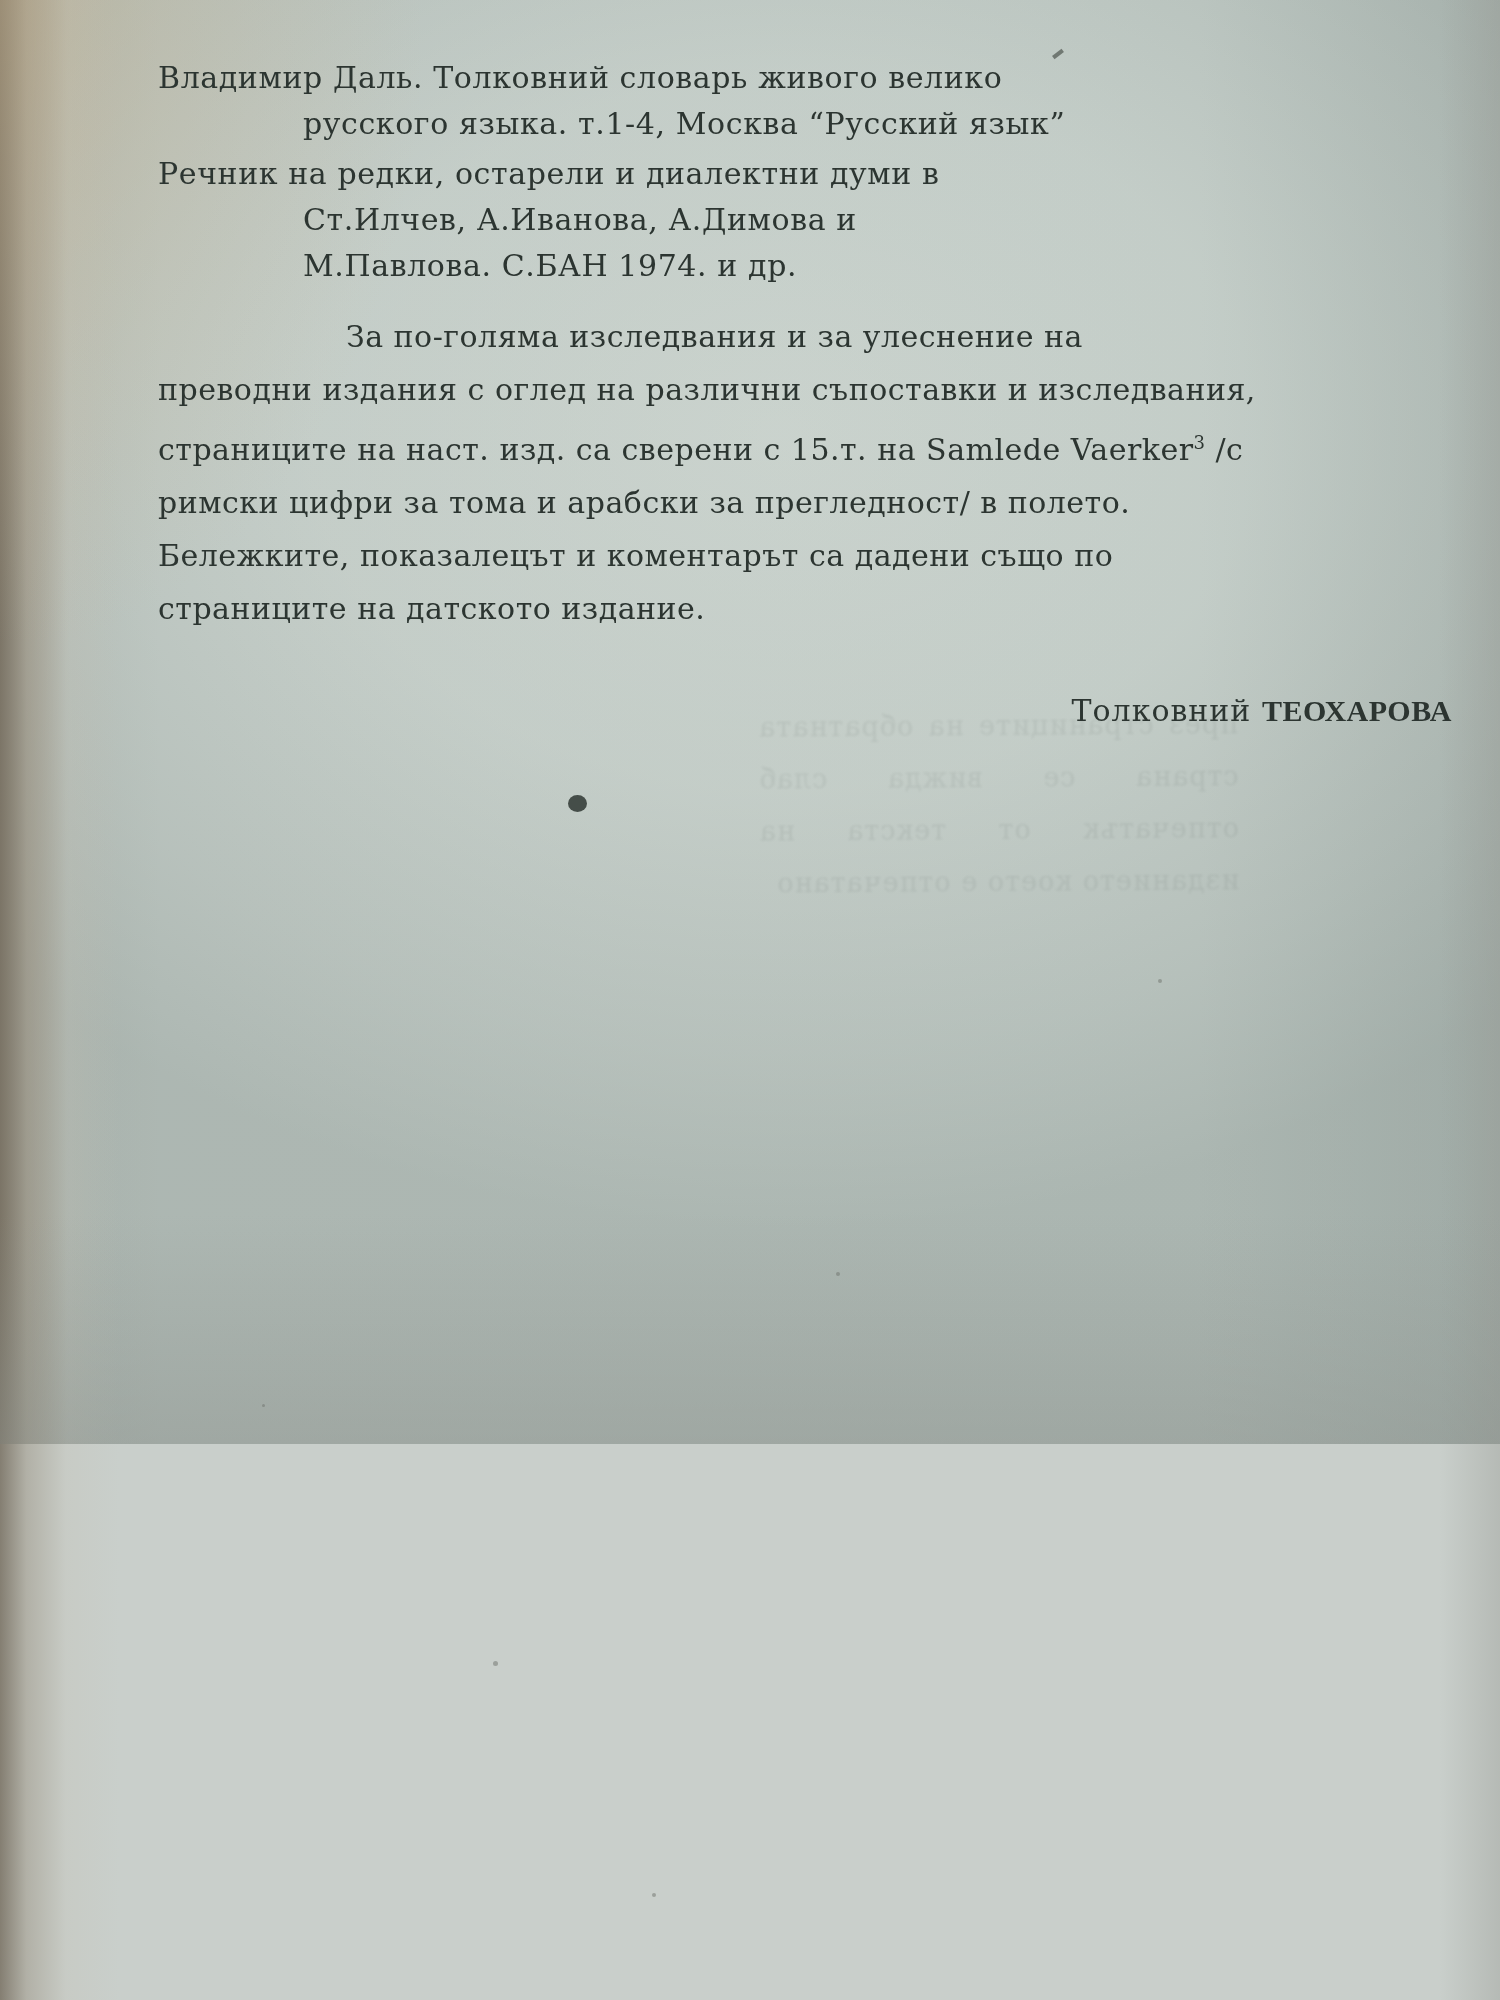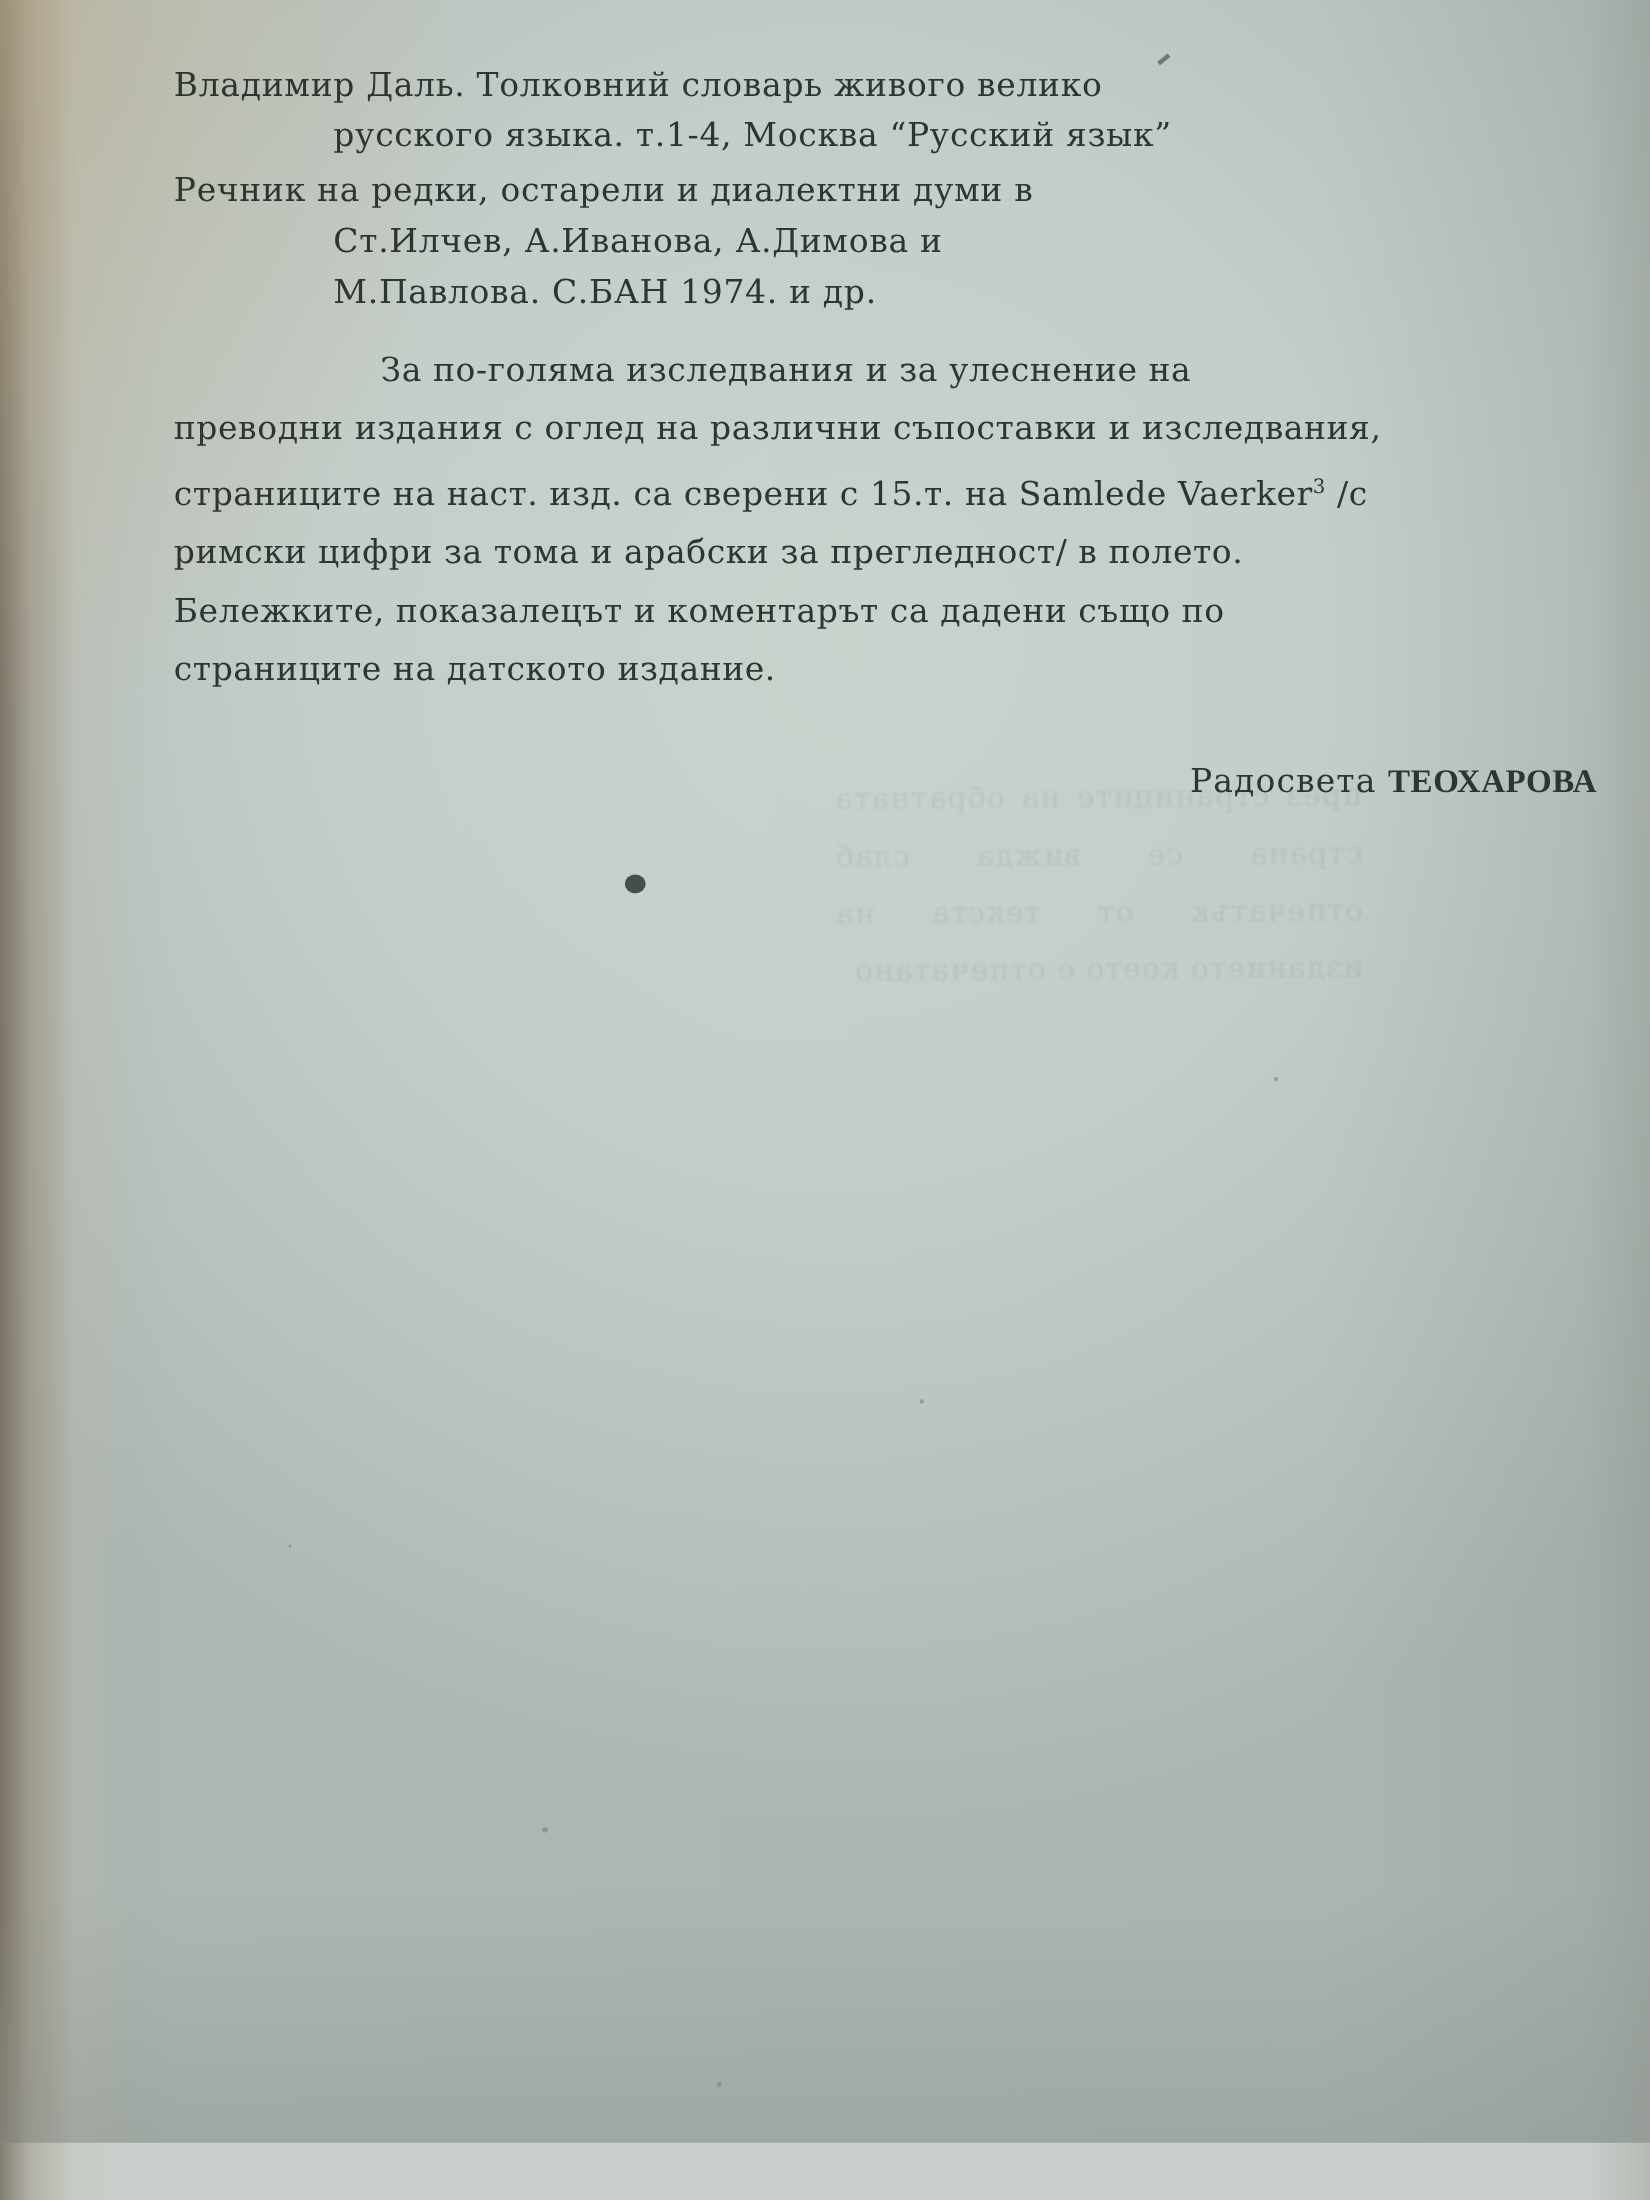--- a/index.html
+++ b/index.html
@@ -11,21 +11,21 @@
     height: 2000px;
     overflow: hidden;
     background: #c9cfcb;
     font-family: "DejaVu Serif", serif;
   }
 
   
   .scan {
     position: relative;
     width: 1500px;
-    height: 1948px;
+    height: 1444px;
     background:
       radial-gradient(ellipse 70% 55% at 52% 30%, #e4e9e6 0%, #dde3e0 45%, #ced5d2 78%, #c2cac7 100%),
       linear-gradient(90deg, #b9b1a4 0px, #cfcac0 28px, #dfe2de 70px, #e3e7e4 160px, #e1e6e3 80%, #d2d8d5 100%);
     background-blend-mode: multiply, normal;
   }
   
   .gutter-left {
     position: absolute;
     top: 0; left: 0;
     width: 120px; height: 2000px;
@@ -183,19 +183,19 @@
       <div>преводни издания с оглед на различни съпоставки и изследвания,</div>
       <div>
         <span>страниците на наст. изд. са сверени с 15.т. на Samlede Vaerker</span><span class="sup">3</span> <span>/с</span>
       </div>
       <div>римски  цифри  за  тома  и  арабски  за  прегледност/  в  полето.</div>
       <div>Бележките,  показалецът  и  коментарът  са  дадени  също  по</div>
       <div style="text-align:left;">страниците на датското издание.</div>
     </div>
 
     <div class="signature">
-      <span>Радосвета</span>
+      <span>Толковний</span>
       <span class="caps">ТЕОХАРОВА</span>
     </div>
   </div>
 
   <div class="blot"></div>
 </div>
 
 </body></html>

